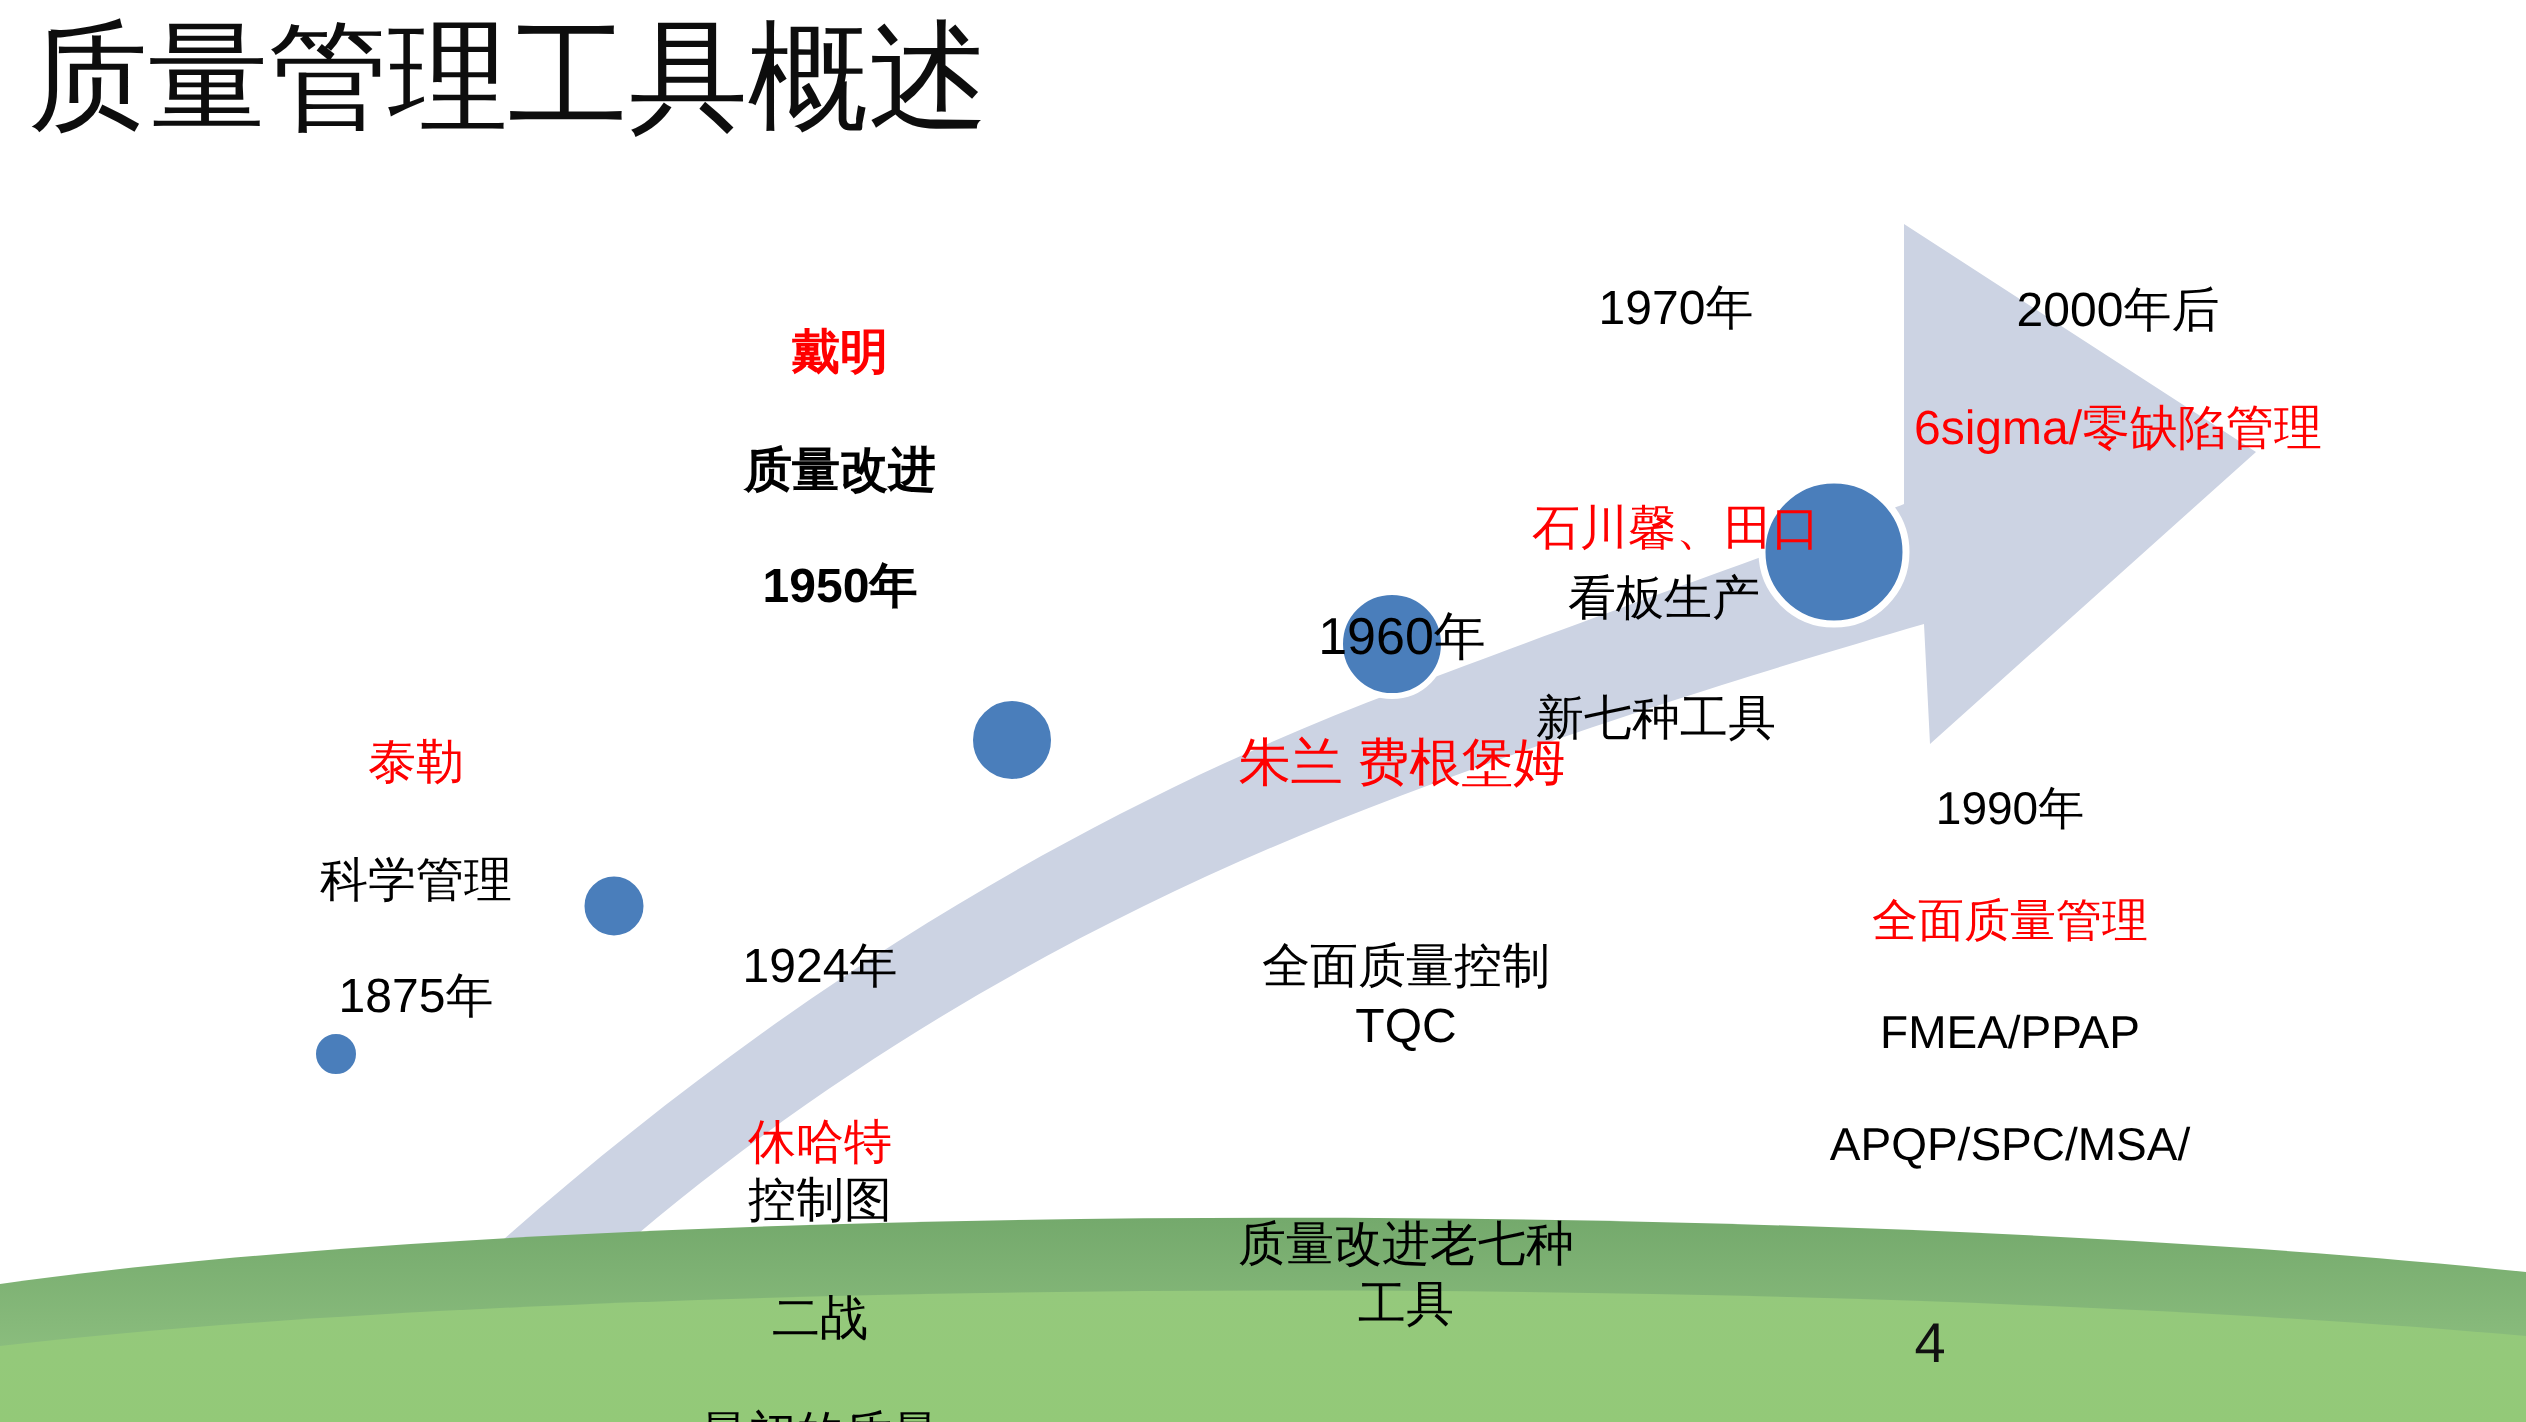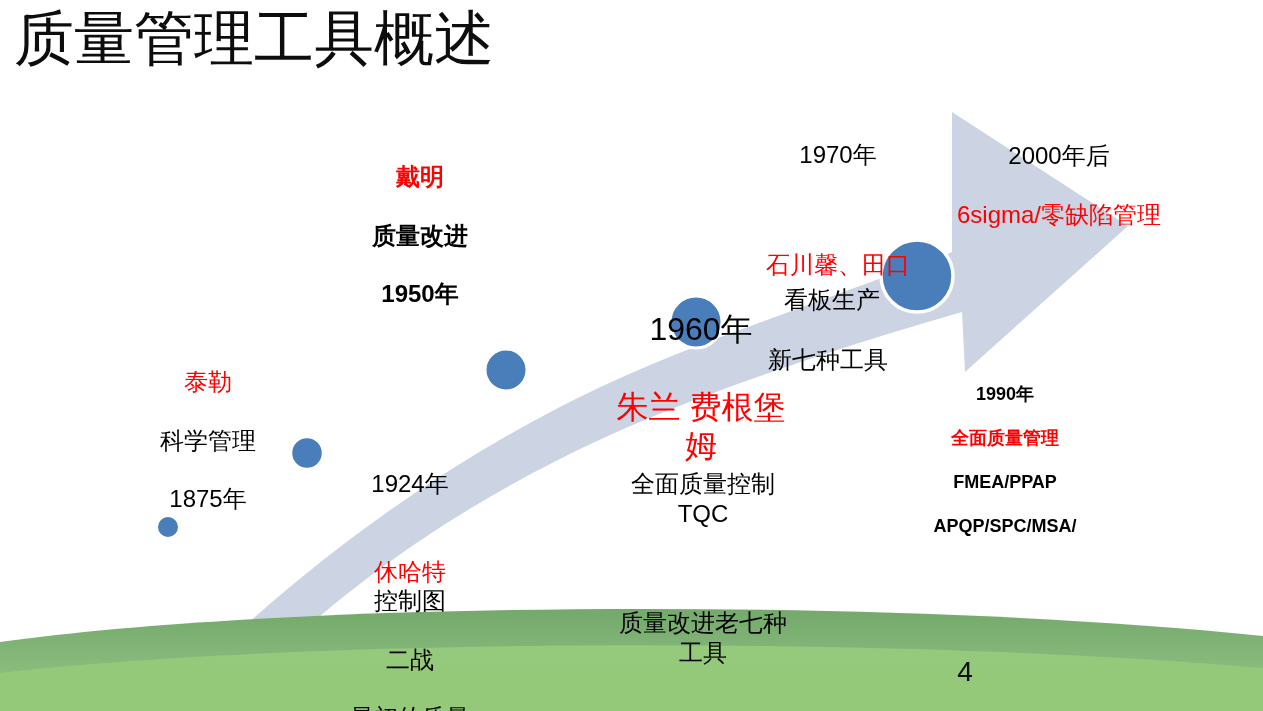--- a/index.html
+++ b/index.html
@@ -43,23 +43,23 @@
     position: absolute;
     z-index: 6;
     text-align: center;
     line-height: 1.22;
     color: #000000;
     white-space: pre-line;
   }
   .tbox .red { color: #ff0000; }
   .tbox .blk { color: #000000; }
 
-  .s26 { font-size: 32px; }
+  .s26 { font-size: 26px; }
   .s24 { font-size: 24px; }
-  .s23 { font-size: 18px; font-weight: bold; }
+  .s23 { font-size: 23px; }
 
   
   #blk-taylor      { left: 140px; top: 338px;  width: 136px; }
   #blk-1924        { left: 322px; top: 440px;  width: 176px; }
   #blk-deming      { left: 336px; top: 133px;  width: 168px; font-weight: bold; }
   #blk-1960        { left: 608px; top: 271px;  width: 186px; }
   #blk-tqc         { left: 608px; top: 440px;  width: 190px; }
   #blk-1970        { left: 748px; top: 111px;  width: 180px; }
   #blk-kanban      { left: 756px; top: 256px;  width: 152px; }
   #blk-newtools    { left: 748px; top: 316px;  width: 160px; }

